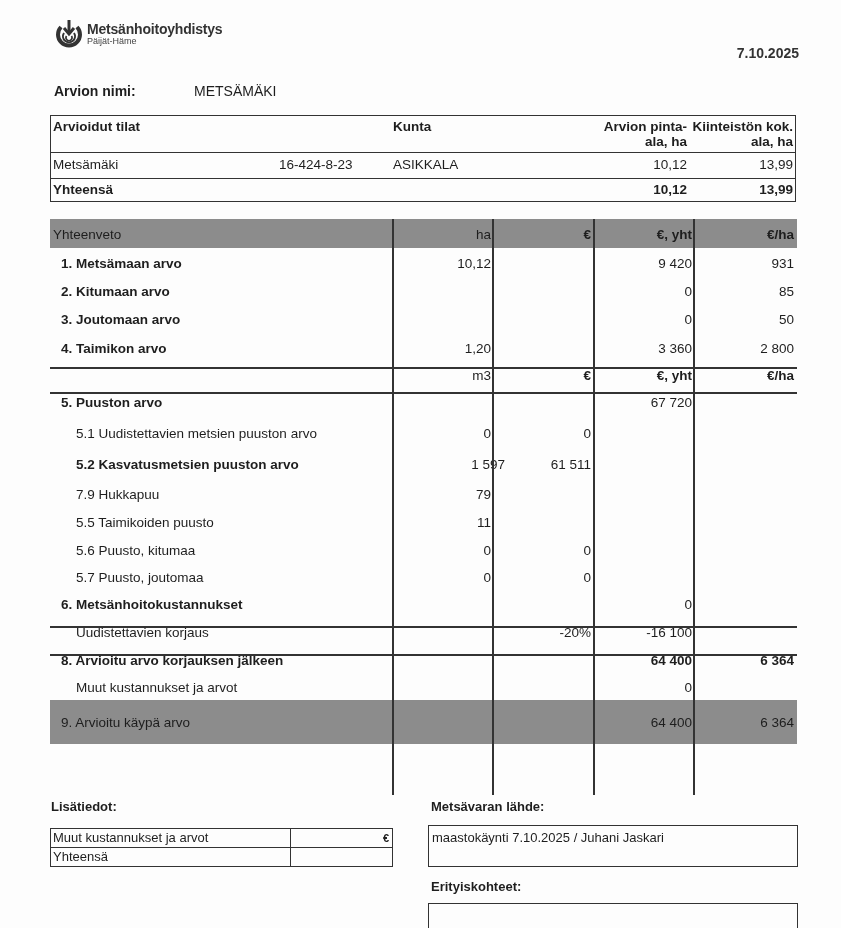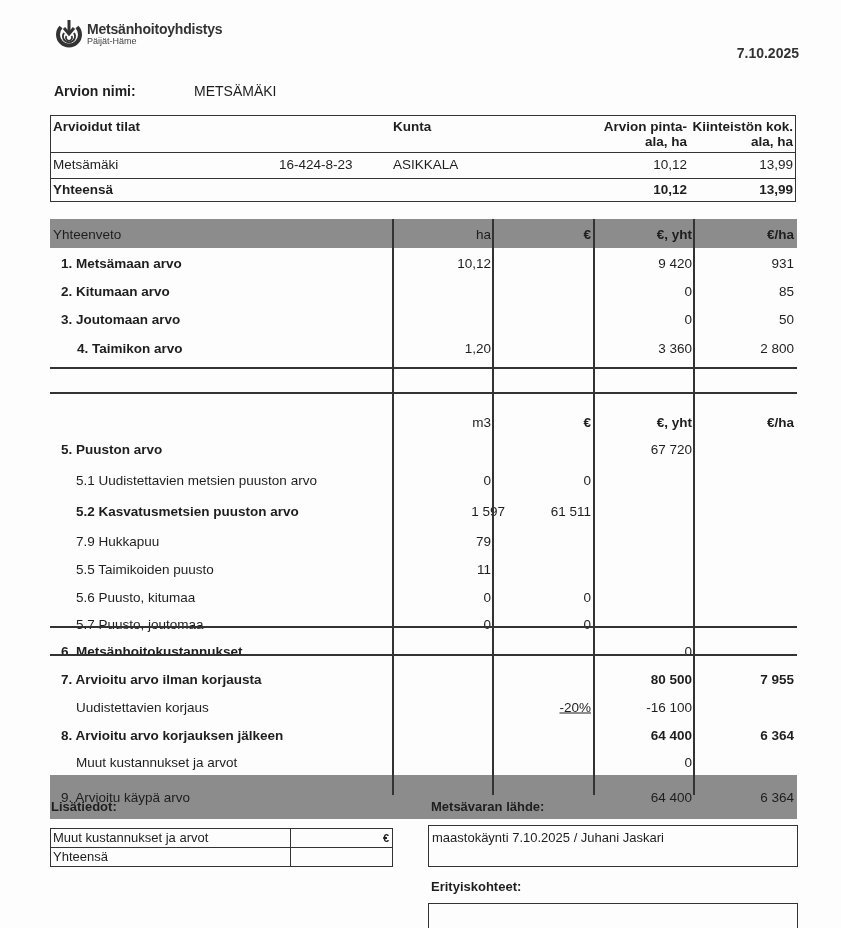--- a/index.html
+++ b/index.html
@@ -116,27 +116,27 @@
     <span style="left:11px;">2. Kitumaan arvo</span>
     <span style="right:105px;font-weight:normal;">0</span>
     <span style="right:3px;font-weight:normal;">85</span>
   </div>
   <div class="line bold">
     <span style="left:11px;">3. Joutomaan arvo</span>
     <span style="right:105px;font-weight:normal;">0</span>
     <span style="right:3px;font-weight:normal;">50</span>
   </div>
   <div class="line bold" style="height:30px;">
-    <span style="left:27px;">4. Taimikon arvo</span>
+    <span style="left:11px;">4. Taimikon arvo</span>
     <span style="right:306px;font-weight:normal;text-align:center;">1,20</span>
     <span style="right:105px;font-weight:normal;">3 360</span>
     <span style="right:3px;font-weight:normal;">2 800</span>
   </div>
 
-  <div class="line" style="height:24px;margin-top:47px;">
+  <div class="line" style="height:24px;">
     <span style="right:306px;">m3</span>
     <span style="right:206px;" class="bold">€</span>
     <span style="right:105px;" class="bold">€, yht</span>
     <span style="right:3px;" class="bold">€/ha</span>
   </div>
 
   <div class="line bold" style="height:30px;">
     <span style="left:11px;">5. Puuston arvo</span>
     <span style="right:105px;font-weight:normal;">67 720</span>
   </div>
@@ -167,28 +167,23 @@
     <span style="left:26px;">5.7 Puusto, joutomaa</span>
     <span style="right:306px;">0</span>
     <span style="right:206px;">0</span>
   </div>
 
   <div class="line bold" style="height:28px;">
     <span style="left:11px;">6. Metsänhoitokustannukset</span>
     <span style="right:105px;font-weight:normal;">0</span>
   </div>
 
-  <div class="line bold">
-    <span style="left:11px;">7. Arvioitu arvo ilman korjausta</span>
-    <span style="right:105px;">80 500</span>
-    <span style="right:3px;">7 955</span>
-  </div>
   <div class="line">
     <span style="left:26px;">Uudistettavien korjaus</span>
-    <span style="right:206px;text-decoration:underline;">-20%</span>
+    <span style="right:206px;">-20%</span>
     <span style="right:105px;">-16 100</span>
   </div>
   <div class="line bold">
     <span style="left:11px;">8. Arvioitu arvo korjauksen jälkeen</span>
     <span style="right:105px;">64 400</span>
     <span style="right:3px;">6 364</span>
   </div>
   <div class="line" style="height:26px;">
     <span style="left:26px;">Muut kustannukset ja arvot</span>
     <span style="right:105px;">0</span>

